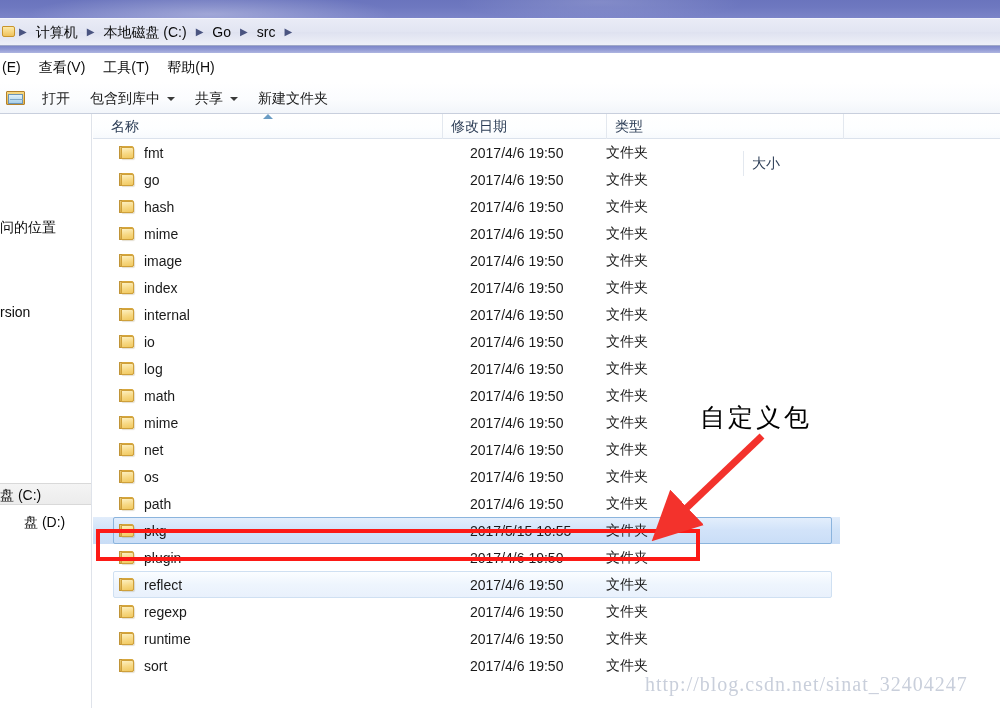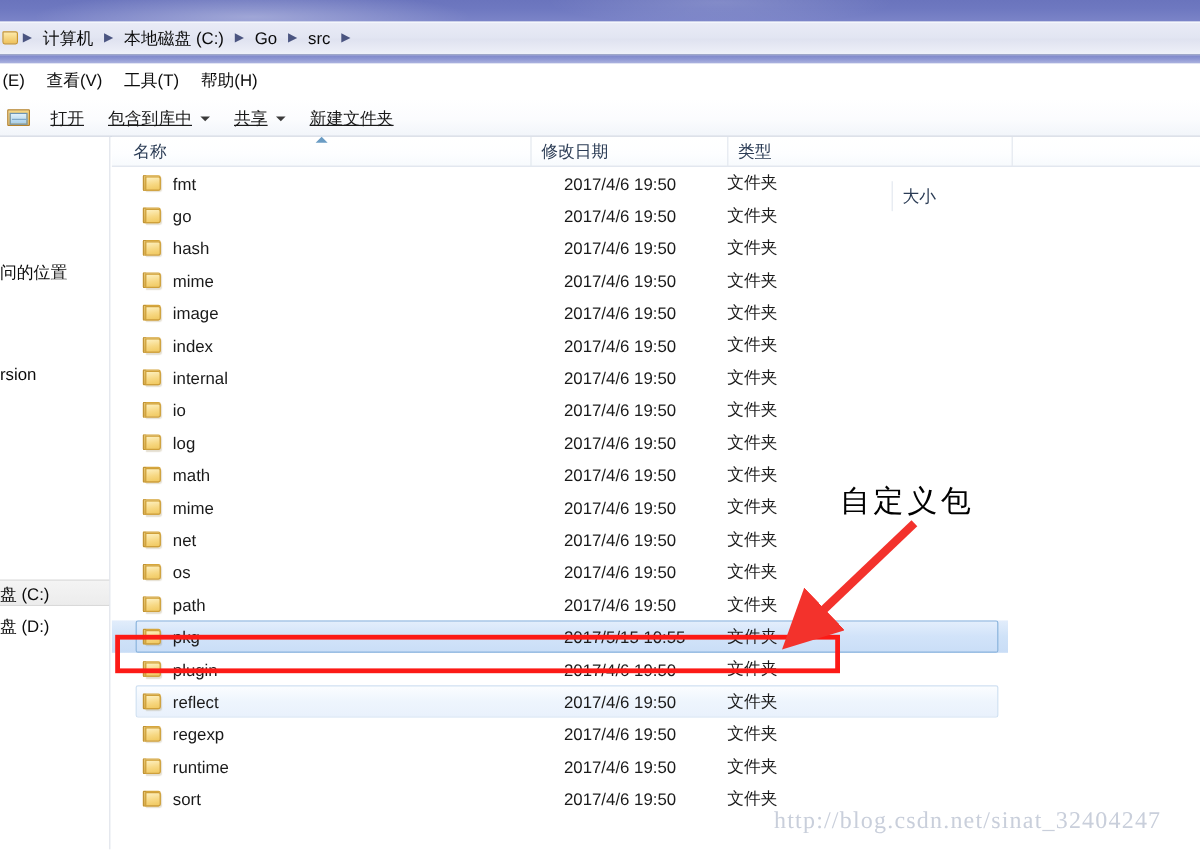--- a/index.html
+++ b/index.html
@@ -88,21 +88,21 @@
   .tb-open-icon .win {
     position: absolute; left: 2px; top: 5px; width: 15px; height: 10px;
     background: linear-gradient(180deg,#dff0fb,#a8cfe9);
     border: 1px solid #6d95b5;
   }
   .tb-open-icon .win::before {
     content:""; position:absolute; left:1px; top:4px; width:13px; height:1px; background:#7fa8c8;
   }
   .tb-item {
     font-size: 14px; color: #1a1a1a; padding: 4px 10px; white-space: nowrap;
-    display: flex; align-items: center; gap: 5px; line-height: 1; text-decoration: underline;
+    display: flex; align-items: center; gap: 5px; line-height: 1;
   }
   .caret {
     display: inline-block; width: 0; height: 0;
     border-left: 4px solid transparent; border-right: 4px solid transparent;
     border-top: 4px solid #3a3a3a; margin-left: 2px; position: relative; top: 1px;
   }
 
   
   .navpane {
     position: absolute; left: 0; top: 114px; width: 92px; height: 594px;
@@ -261,21 +261,21 @@
     </span>
     <span class="tb-item">新建文件夹</span>
   </div>
 
   <div class="navpane">
     <div id="nav-entries">
         <div class="nav-entry" style="top: 105px;">问的位置</div>
         <div class="nav-entry" style="top: 190px;">rsion</div>
         <div class="nav-sel" style="top: 369px;"></div>
         <div class="nav-entry" style="top: 373px;">盘 (C:)</div>
-        <div class="nav-entry" style="top: 400px;">盘 (D:)</div>
+        <div class="nav-entry" style="top: 400px; padding-left: 24px;">盘 (D:)</div>
       </div>
   </div>
 
   <div class="listpane">
 
     <div class="colheader">
       <div class="sort-tri" id="sort-tri" style="left: 170px;"></div>
       <div id="colhdr-cells">
           <div class="colhdr-cell" style="left: 10px; width: 349px;">名称</div>
           <div class="colhdr-cell" style="left: 349px; width: 164px;">修改日期</div>

